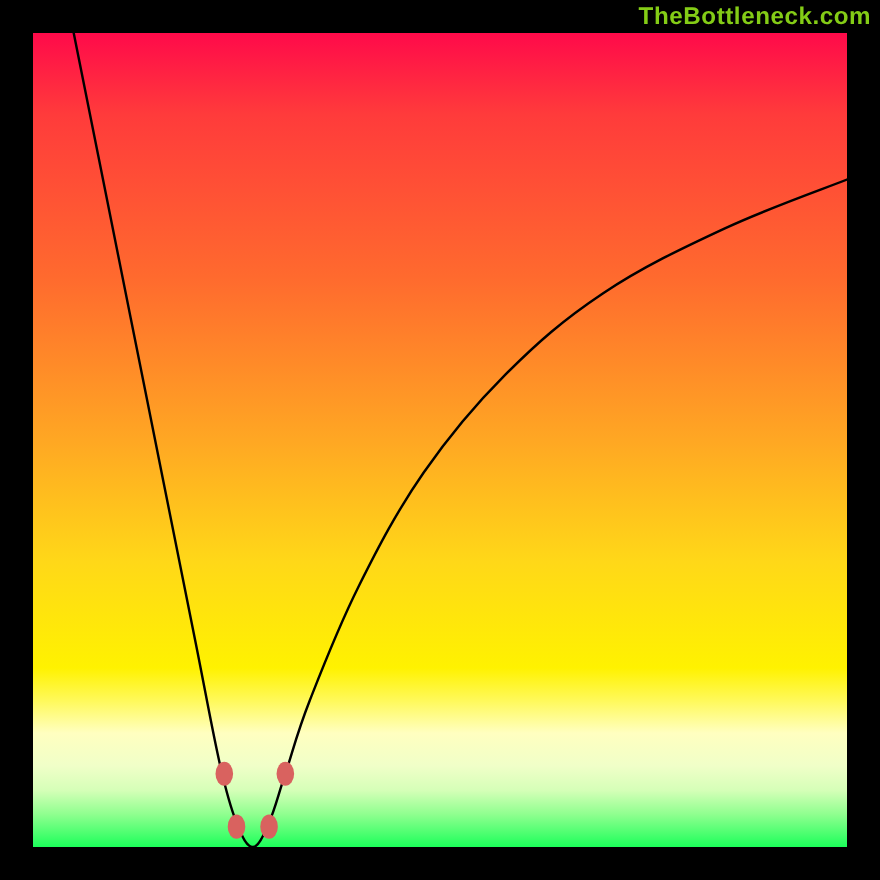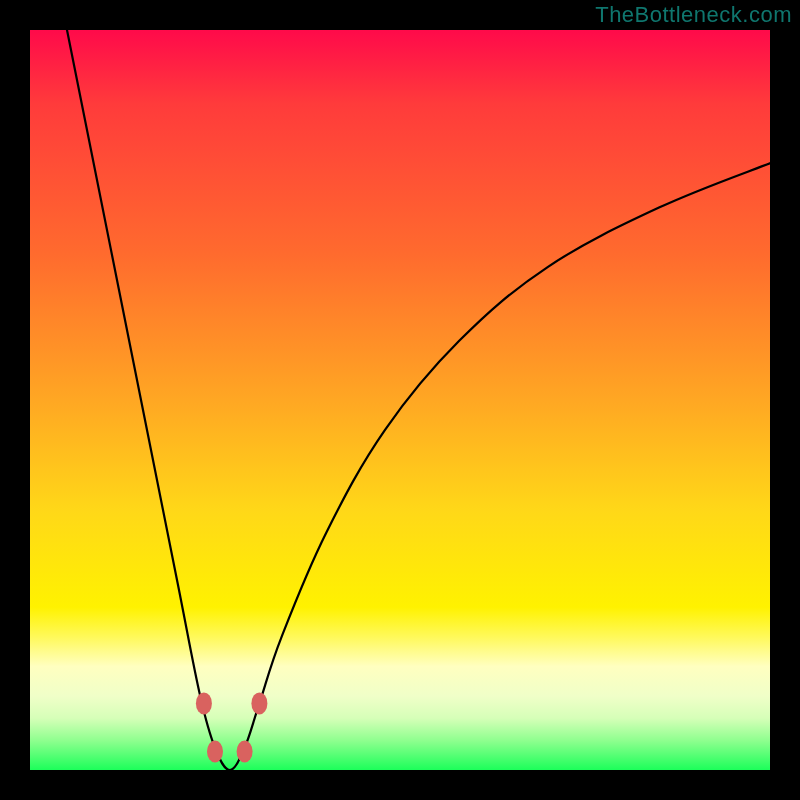--- a/index.html
+++ b/index.html
@@ -14,23 +14,23 @@
   .frame {
     position: relative;
     width: 800px;
     height: 800px;
     background: #000;
   }
   .watermark {
     position: absolute;
     top: 2px;
     right: 8px;
-    color: #0f766e;
+    color: #84cc16;
     font-size: 22px;
-    font-weight: 400;
+    font-weight: 700;
     letter-spacing: 0.5px;
     z-index: 10;
   }
   .plot-area {
     position: absolute;
     left: 30px;
     top: 30px;
     width: 740px;
     height: 740px;
     overflow: hidden;

